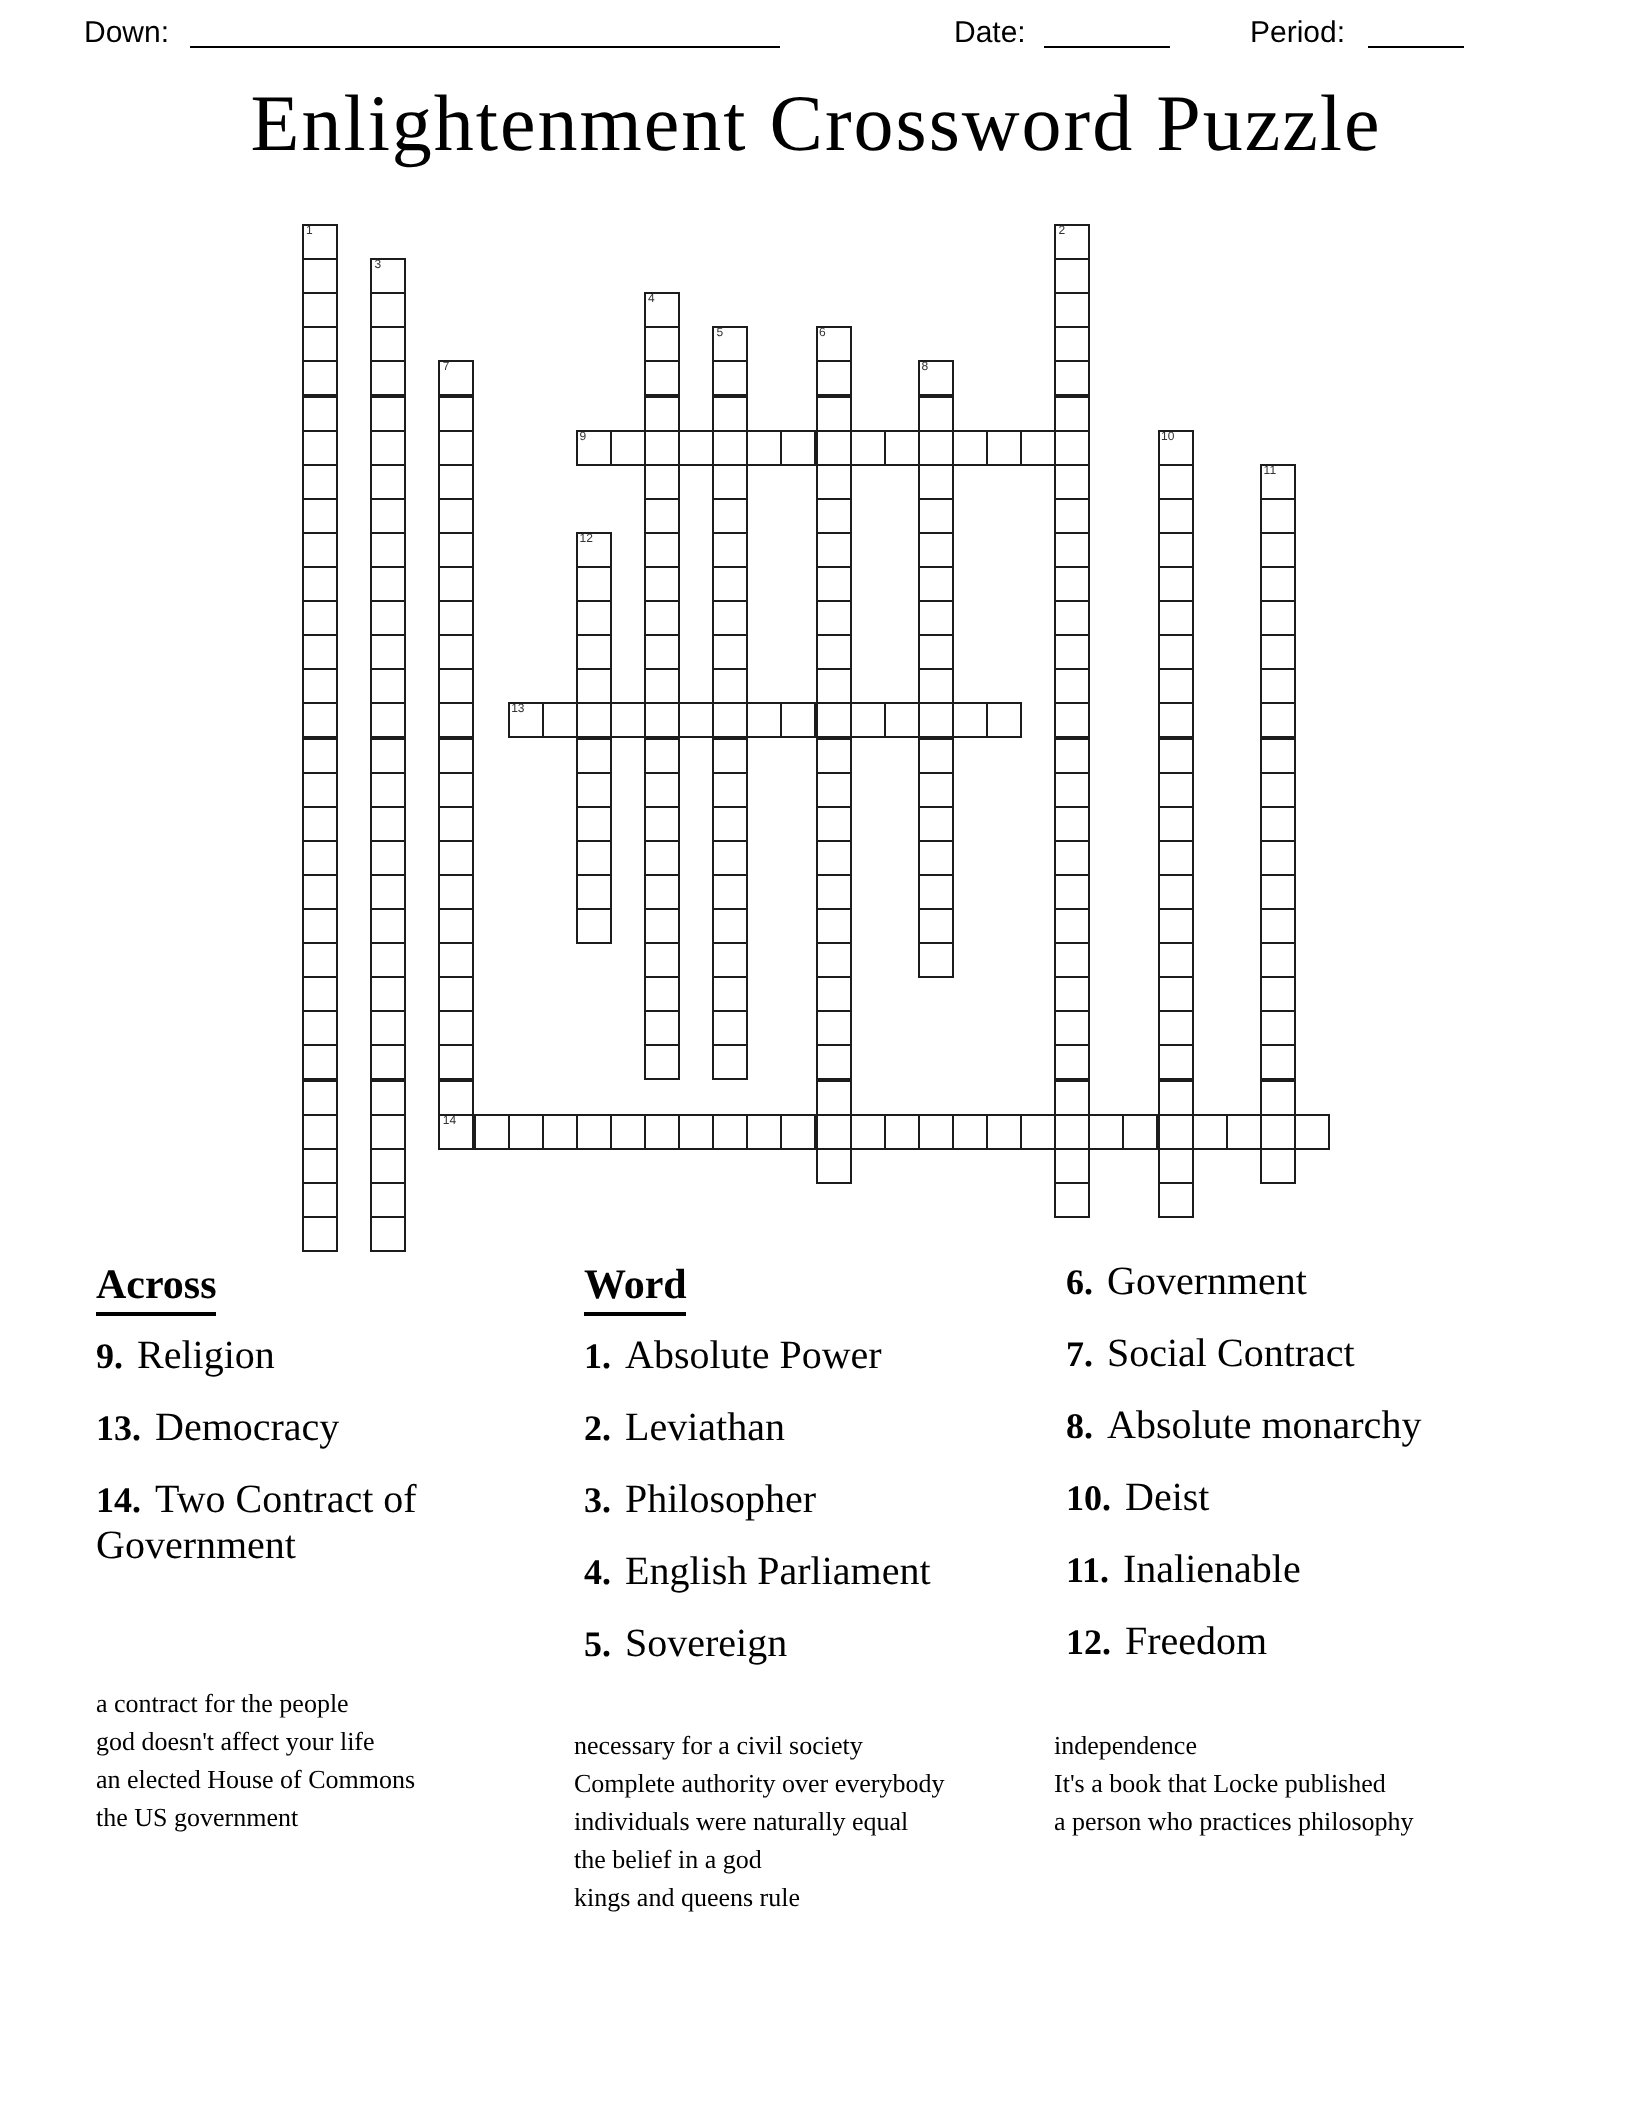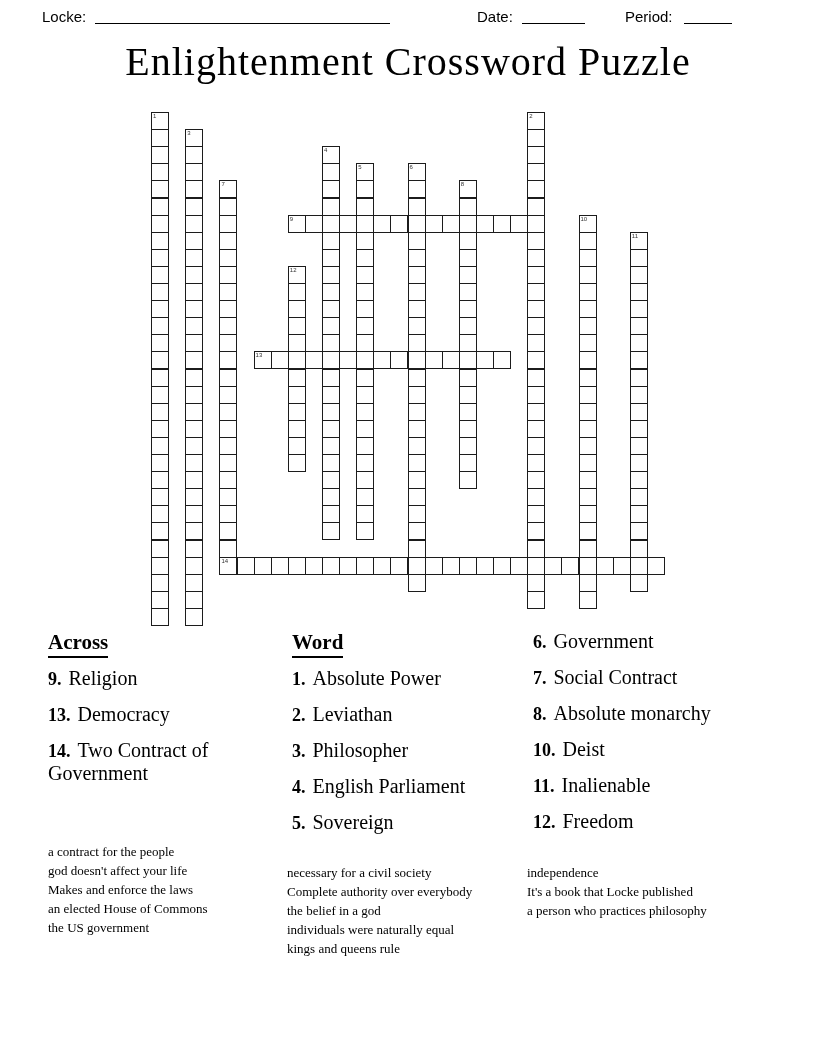--- a/index.html
+++ b/index.html
@@ -31,21 +31,21 @@
   
   .wb-col { position:absolute; top:842px; font-family:cursive; }
   .wb-heading { display:inline-block; font-size:14px; font-weight:700;
                 border-bottom:1.5px solid #000; padding-bottom:1px; margin-bottom:6px; }
   .wb-item { font-size:13px; line-height:19px; }
 </style>
 </head>
 <body>
 
 <div class="header-row">
-  <span class="hdr-label" style="left:42px">Locke:</span>
+  <span class="hdr-label" style="left:42px">Down:</span>
   <span class="hdr-line" style="left:95px;  width:295px"></span>
   <span class="hdr-label" style="left:477px">Date:</span>
   <span class="hdr-line" style="left:522px; width:63px"></span>
   <span class="hdr-label" style="left:625px">Period:</span>
   <span class="hdr-line" style="left:684px; width:48px"></span>
 </div>
 
 <div class="page-title">Enlightenment Crossword Puzzle</div>
 
 <div id="grid">
@@ -409,28 +409,27 @@
     <div class="clue-item"><span class="clue-num">7.</span><span>Social Contract</span></div>
     <div class="clue-item"><span class="clue-num">8.</span><span>Absolute monarchy</span></div>
     <div class="clue-item"><span class="clue-num">10.</span><span>Deist</span></div>
     <div class="clue-item"><span class="clue-num">11.</span><span>Inalienable</span></div>
     <div class="clue-item"><span class="clue-num">12.</span><span>Freedom</span></div>
   </div>
 
 <div class="wb-col" style="left:48px;  width:232px">
     <div class="wb-item">a contract for the people</div>
     <div class="wb-item">god doesn't affect your life</div>
-    <div class="wb-item">Makes and enforce the laws</div>
     <div class="wb-item">an elected House of Commons</div>
     <div class="wb-item">the US government</div>
   </div>
 <div class="wb-col" style="left:287px; width:232px; padding-top:21px">
     <div class="wb-item">necessary for a civil society</div>
     <div class="wb-item">Complete authority over everybody</div>
+    <div class="wb-item">individuals were naturally equal</div>
     <div class="wb-item">the belief in a god</div>
-    <div class="wb-item">individuals were naturally equal</div>
     <div class="wb-item">kings and queens rule</div>
   </div>
 <div class="wb-col" style="left:527px; width:262px; padding-top:21px">
     <div class="wb-item">independence</div>
     <div class="wb-item">It's a book that Locke published</div>
     <div class="wb-item">a person who practices philosophy</div>
   </div>
 
 </body></html>

